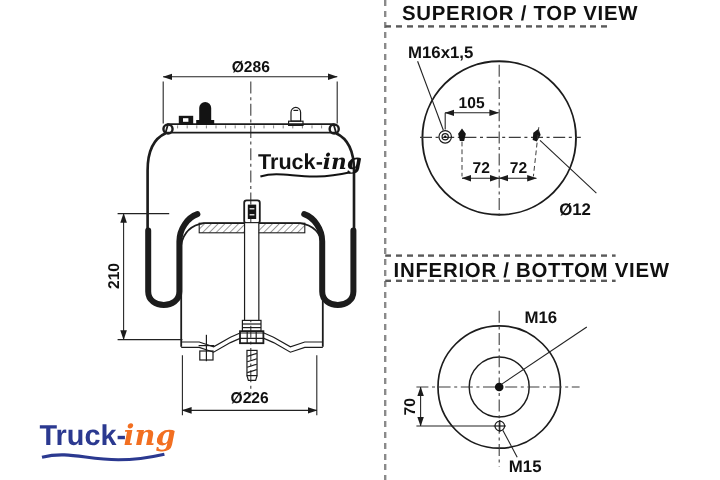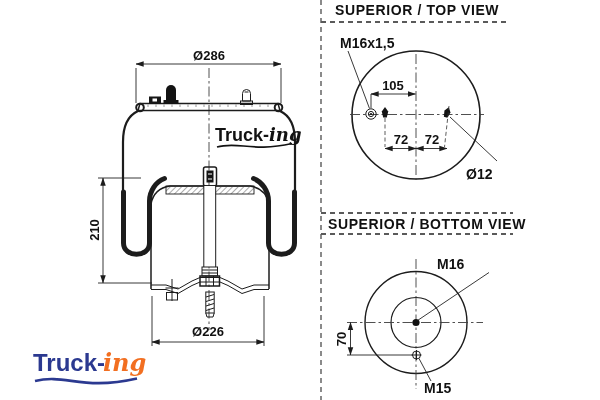--- a/index.html
+++ b/index.html
@@ -14,21 +14,21 @@
   .med{stroke-width:1.5;}
   .thick{stroke-width:2.2;}
   .lobe{stroke-width:5;stroke-linecap:round;}
   .cl{stroke:#3c3c3c;stroke-width:0.9;stroke-dasharray:10 3 2.5 3;fill:none;}
   .dim{stroke:#222;stroke-width:0.9;fill:none;}
   .dash{stroke:#333;stroke-width:0.8;stroke-dasharray:4 2.5;fill:none;}
   text.dimtxt{font:bold 13px "Liberation Sans",sans-serif;fill:#111;}
   text.dimbig{font:bold 14px "Liberation Sans",sans-serif;fill:#111;}
   
   .panel-title{
-    position:absolute;color:#101010;font-weight:bold;font-size:14px;
+    position:absolute;color:#101010;font-weight:bold;font-size:17px;
     letter-spacing:0.6px;white-space:nowrap;
   }
   .rule-h{
     position:absolute;height:2px;
     background:repeating-linear-gradient(90deg,#5a5a5a 0 5px,transparent 5px 9px);
   }
   .rule-v{
     position:absolute;width:2px;
     background:repeating-linear-gradient(180deg,#8a8a8a 0 5px,transparent 5px 9px);
   }
@@ -243,16 +243,16 @@
       </g>
     </g>
   </svg>
 
   <div class="rule-v" style="left:320px;top:0;height:400px;"></div>
 
   <div class="panel-title" style="left:335px;top:2px;">SUPERIOR / TOP VIEW</div>
   <div class="rule-h" style="left:321px;top:21px;width:188px;"></div>
 
   <div class="rule-h" style="left:321px;top:212px;width:192px;"></div>
-  <div class="panel-title" style="left:328px;top:216px;">SUPERIOR / BOTTOM VIEW</div>
+  <div class="panel-title" style="left:328px;top:216px;">INFERIOR / BOTTOM VIEW</div>
   <div class="rule-h" style="left:321px;top:233px;width:192px;"></div>
 
 </div>
 
 </body></html>

